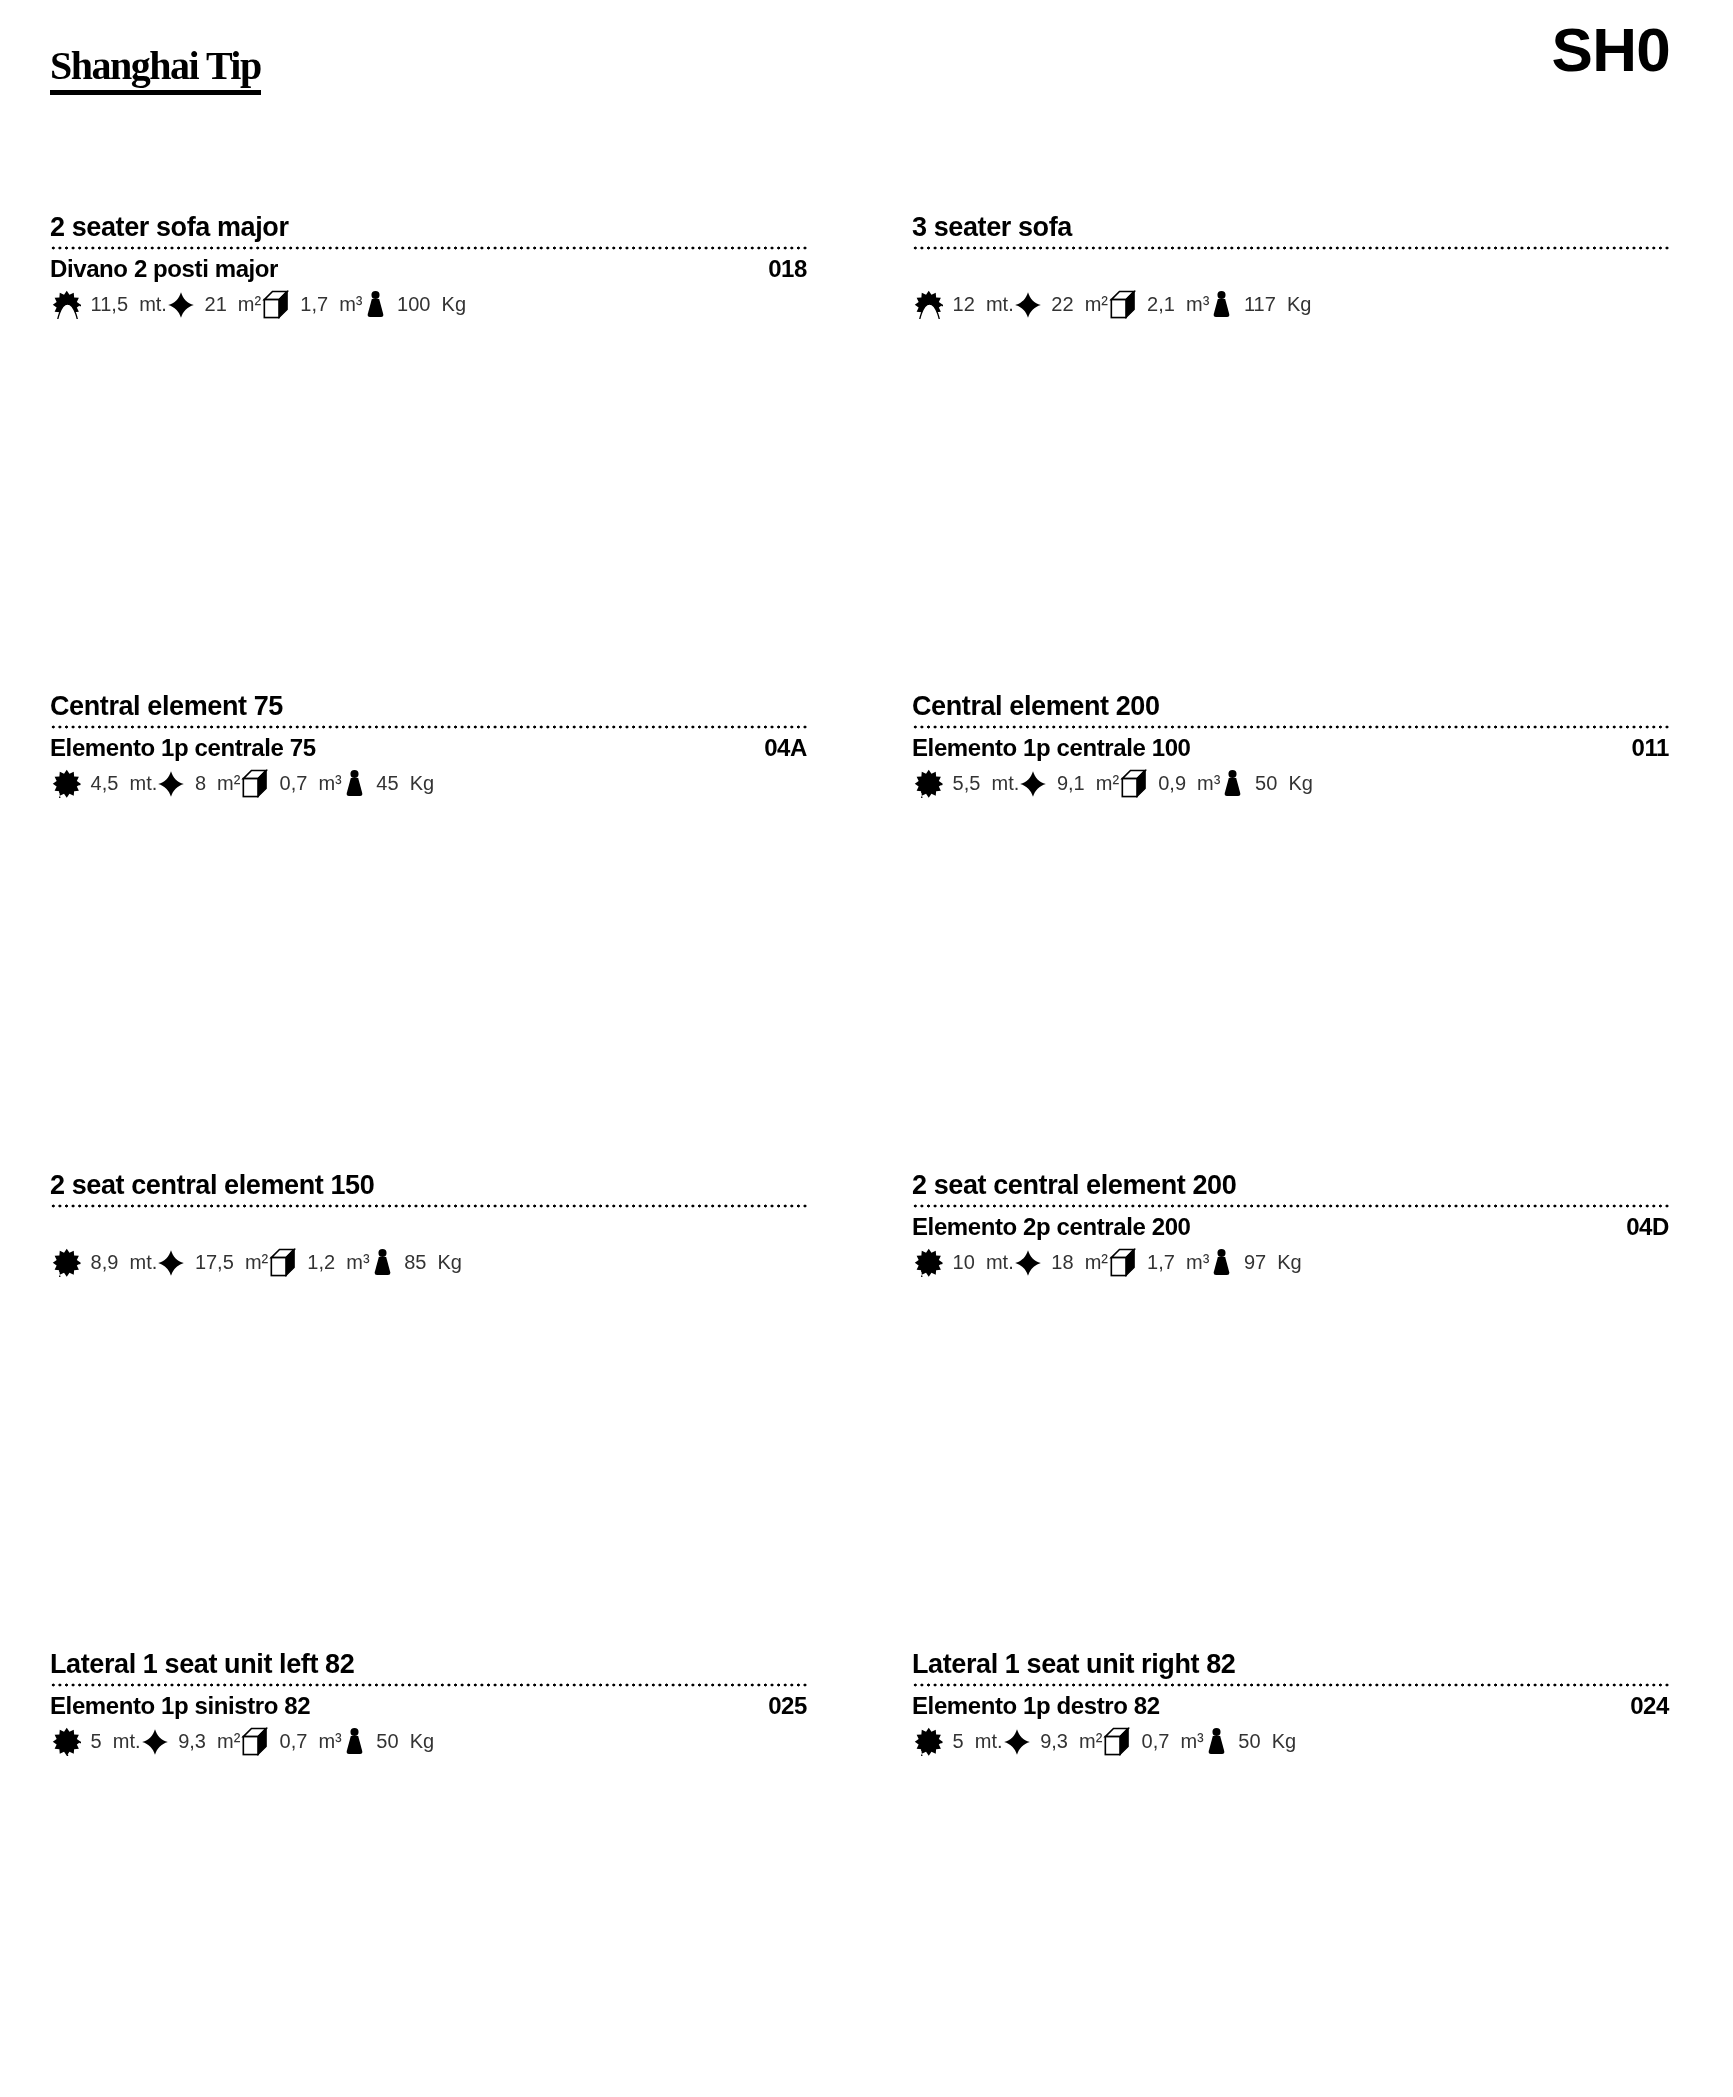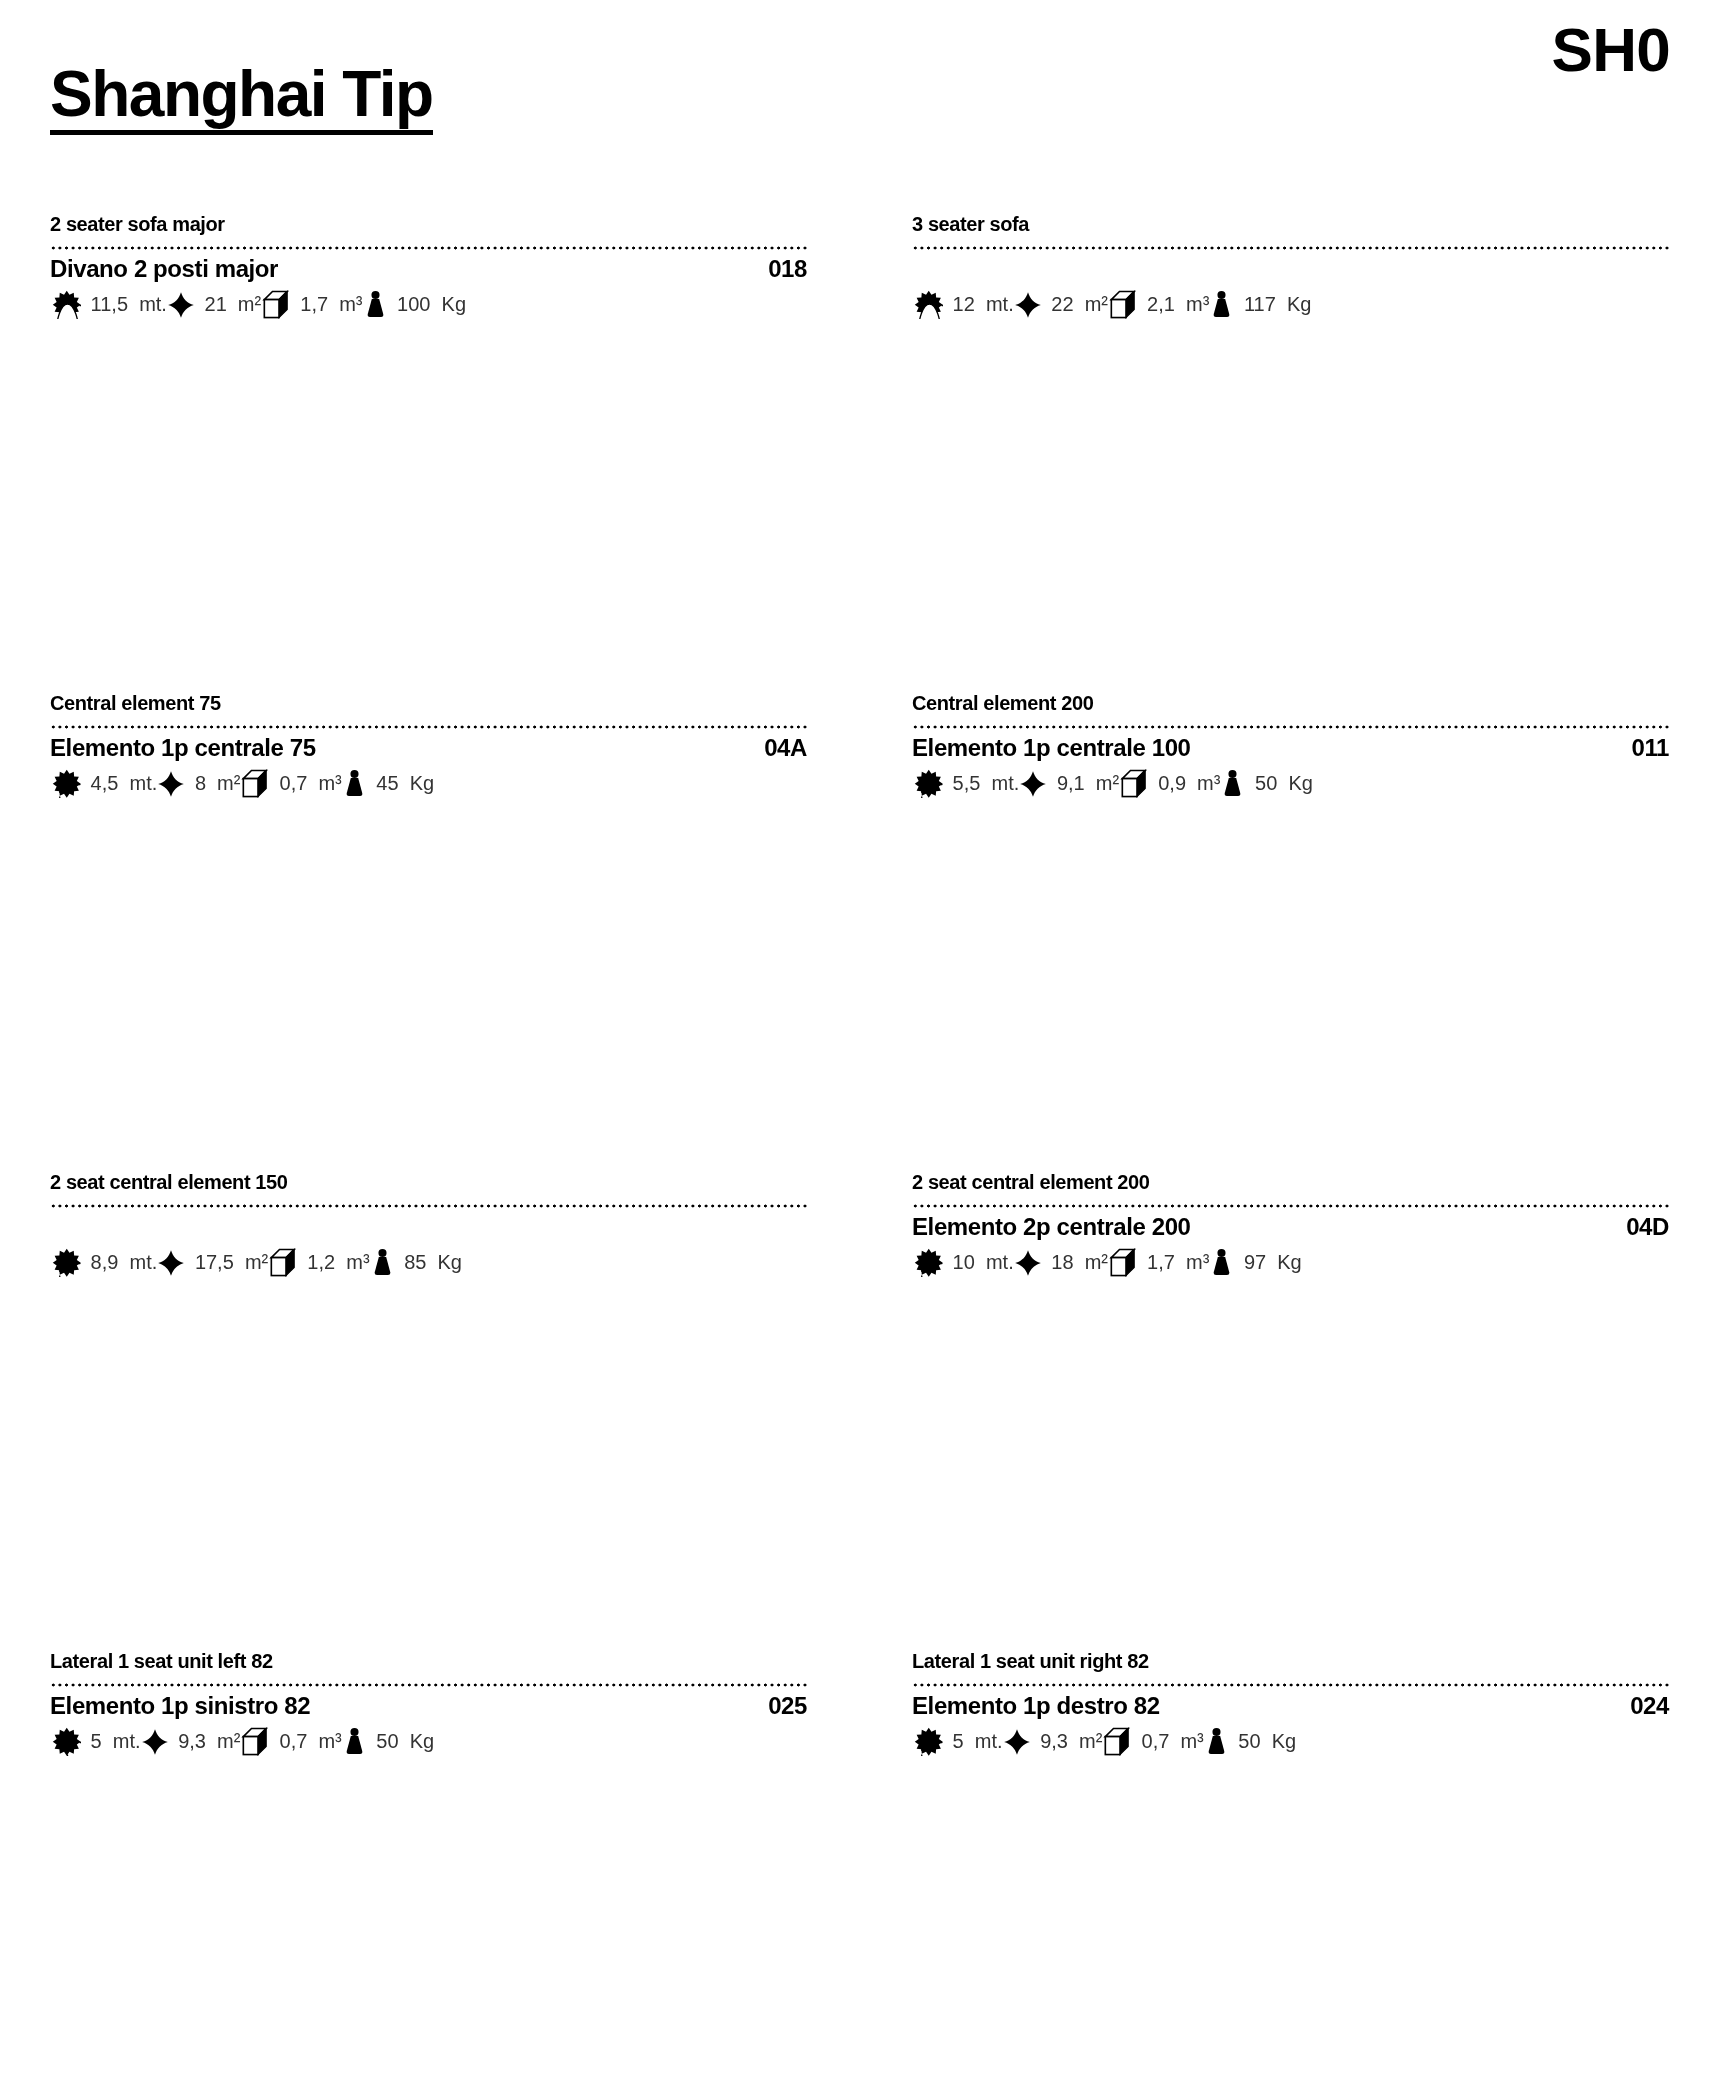--- a/index.html
+++ b/index.html
@@ -1,25 +1,25 @@
 <!DOCTYPE html>
 <html style="font-size:11.8px"><head>
 <meta charset="utf-8">
 <style>
   html,body{margin:0;padding:0;}
   body{
     width:1734px;height:2097px;background:#ffffff;color:#000;
     font-family:"Liberation Sans",sans-serif;position:relative;overflow:hidden;
   }
   .header{position:absolute;left:50px;top:19px;width:1620px;display:flex;justify-content:space-between;align-items:flex-start;}
-  .page-title{font-size:64px;font-weight:bold;letter-spacing:-1.5px;line-height:1;border-bottom:5.2px solid #000;padding-bottom:4.4px;}
+  .page-title{font-size:40px;font-weight:bold;letter-spacing:-1.5px;line-height:1;border-bottom:5.2px solid #000;padding-bottom:4.4px;font-family:Liberation Serif, serif;}
   .page-code{font-size:62px;font-weight:bold;letter-spacing:-0.7px;line-height:1;}
   .grid{position:absolute;left:50px;top:214px;display:grid;grid-template-columns:757px 757px;column-gap:105px;}
   .product{height:479px;position:relative;}
-  .p-title{position:absolute;top:0;left:0;margin:0;font-size:20px;font-weight:bold;letter-spacing:-0.4px;line-height:1;}
+  .p-title{position:absolute;top:0;left:0;margin:0;font-size:27px;font-weight:bold;letter-spacing:-0.4px;line-height:1;}
   .dotline{position:absolute;top:32px;left:0;right:0;height:4.4px;
     background-image:radial-gradient(circle,#000 1.5px,transparent 1.8px);
     background-size:6.6px 4.4px;background-repeat:repeat-x;background-position:0 50%;}
   .p-row2{position:absolute;top:43px;left:0;right:0;display:flex;justify-content:space-between;
     font-size:24px;font-weight:bold;letter-spacing:-0.4px;line-height:1;}
   .specs{position:absolute;top:75px;left:1.5px;display:flex;align-items:center;}
   .spec{display:flex;align-items:center;gap:9.6px;color:#333;font-size:20px;}
   .spec .unit{margin-left:1.5px;}
   .spec-ic{display:inline-flex;}
   .spec-ic svg{display:block;}

